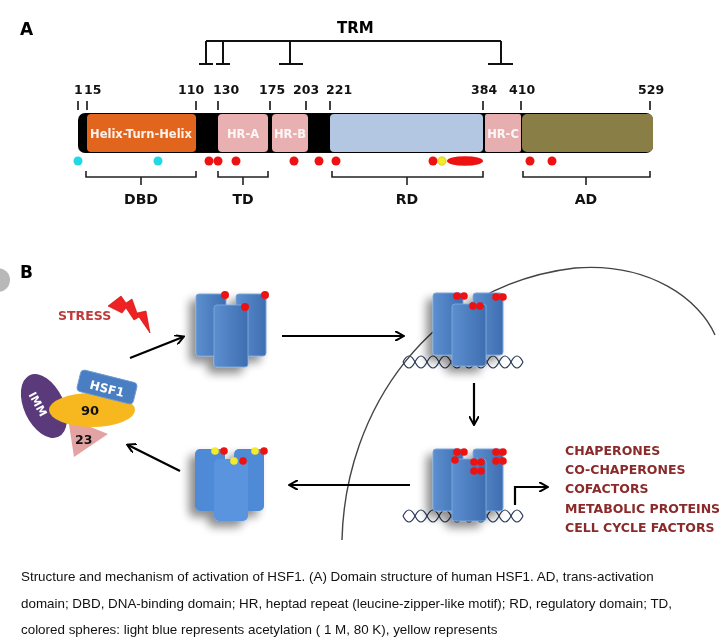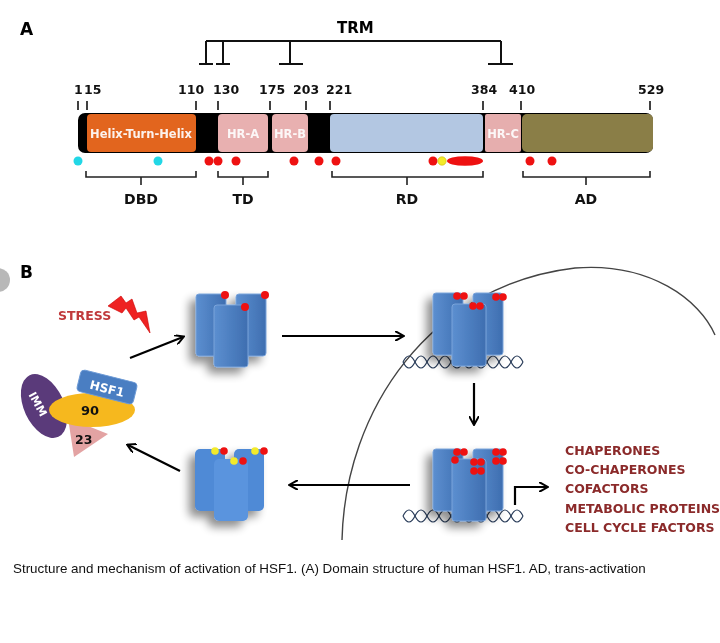--- a/index.html
+++ b/index.html
@@ -2,21 +2,21 @@
 <html><head>
   <meta charset="utf-8">
   <style>
     html, body { margin: 0; padding: 0; background: #ffffff; }
     body { width: 720px; height: 643px; position: relative; overflow: hidden; font-family: "Liberation Sans", sans-serif; }
     #fig { position: absolute; left: 0; top: 0; width: 720px; height: 560px; }
     .caption {
       position: absolute; left: 13px; top: 560px; width: 700px;
       font-family: "Liberation Sans", sans-serif; font-size: 13.4px; line-height: 18.6px; color: #111;
     }
-    .caption p { margin: 0; }
+    .caption p { margin: 8px; }
     svg text { font-family: "DejaVu Sans", sans-serif; font-weight: bold; }
   </style>
 </head>
 <body>
 
 <svg id="fig" viewBox="0 0 720 560" xmlns="http://www.w3.org/2000/svg">
   <defs>
     <filter id="shadow" x="-40%" y="-40%" width="180%" height="180%">
       <feGaussianBlur in="SourceAlpha" stdDeviation="5"></feGaussianBlur>
       <feOffset dx="-6" dy="6" result="ob"></feOffset>
@@ -215,13 +215,15 @@
       <ellipse cx="92" cy="410" rx="43" ry="17" fill="#F6B81E"></ellipse>
       <text x="81" y="415" font-size="13" fill="#111">90</text>
       <rect x="78" y="376" width="58" height="22" rx="4" transform="rotate(14 107 387)" fill="#4A7EC2" stroke="#6E9BD6" stroke-width="1"></rect>
       <text x="107" y="393" font-size="12" fill="#fff" text-anchor="middle" transform="rotate(14 107 389)">HSF1</text>
     </g>
   </g>
 </svg>
 
 <div class="caption">
   <p>Structure and mechanism of activation of HSF1. (A) Domain structure of human HSF1. AD, trans-activation</p>
+  <p>domain; DBD, DNA-binding domain; HR, heptad repeat (leucine-zipper-like motif); RD, regulatory domain; TD,</p>
+  <p>colored spheres: light blue represents acetylation ( 1 M, 80 K), yellow represents</p>
 </div>
 
 </body></html>

